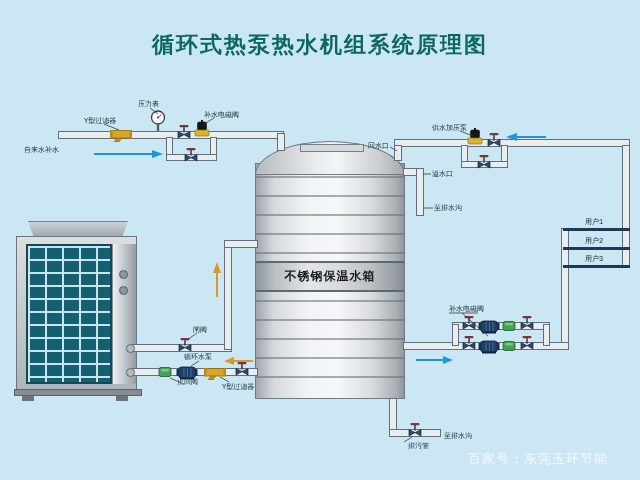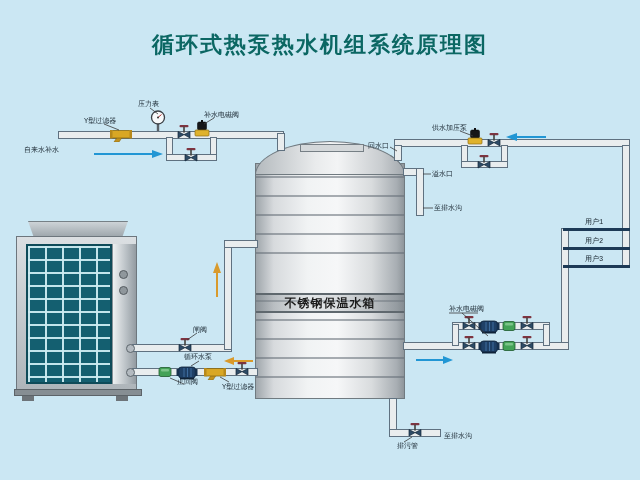--- a/index.html
+++ b/index.html
@@ -31,24 +31,24 @@
   .hp-foot{position:absolute;width:12px;height:5px;background:#6d7479;}
   .flange{position:absolute;width:9px;height:9px;border-radius:50%;background:#b3bac0;border:1px solid #5d666c;box-sizing:border-box;}
   
   .tank-body{position:absolute;left:255px;top:163px;width:150px;height:236px;
       background:linear-gradient(90deg,#9fa6ab 0%,#d7dadd 12%,#f1f3f4 35%,#f6f7f8 55%,#d9dcde 78%,#a8aeb3 95%,#8f969b 100%);
       border:1px solid #707a80;box-sizing:border-box;}
   .tank-dome{position:absolute;left:255px;top:141px;width:150px;height:34px;
       background:linear-gradient(90deg,#b4babe,#e9ebec 40%,#f3f4f5 55%,#c8cccf 85%,#a2a8ad);
       border:1px solid #707a80;box-sizing:border-box;border-radius:50% 50% 0 0/100% 100% 0 0;}
   .tank-man{position:absolute;left:300px;top:144px;width:64px;height:8px;background:#d4d8da;border:1px solid #767f85;box-sizing:border-box;}
-  .tank-band{position:absolute;left:256px;top:261px;width:148px;height:20px;
+  .tank-band{position:absolute;left:256px;top:261px;width:148px;height:31px;
       background:linear-gradient(90deg,rgba(120,128,134,.45),rgba(200,206,210,.35) 35%,rgba(120,128,134,.45));
       border-top:2px solid #5f686e;border-bottom:2px solid #5f686e;box-sizing:border-box;
-      display:flex;align-items:center;justify-content:center;margin-top:32px;}
+      display:flex;align-items:center;justify-content:center;}
   .tank-band span{font-size:12px;font-weight:bold;color:#1a1a1a;letter-spacing:1px;}
   .wm{position:absolute;left:468px;top:450px;font-size:13px;color:rgba(255,255,255,.82);letter-spacing:1px;}
 </style>
 </head>
 <body>
 
 <div id="stage">
 
   <div class="ttl">循环式热泵热水机组系统原理图</div>
 
@@ -267,16 +267,17 @@
   <div class="lbl" style="left:432px;top:170px;">溢水口</div>
   <div class="lbl" style="left:434px;top:204px;">至排水沟</div>
   <div class="lbl" style="left:585px;top:218px;">用户1</div>
   <div class="lbl" style="left:585px;top:237px;">用户2</div>
   <div class="lbl" style="left:585px;top:255px;">用户3</div>
   <div class="lbl" style="left:449px;top:305px;">补水电磁阀</div>
   <div class="lbl" style="left:193px;top:326px;">闸阀</div>
   <div class="lbl" style="left:184px;top:353px;">循环水泵</div>
   <div class="lbl" style="left:177px;top:378px;">止回阀</div>
   <div class="lbl" style="left:222px;top:383px;">Y型过滤器</div>
-  <div class="lbl" style="left:397px;top:442px;">排污管</div>
+  <div class="lbl" style="left:408px;top:442px;">排污管</div>
   <div class="lbl" style="left:444px;top:432px;">至排水沟</div>
 
+  <div class="wm">百家号：东莞玉环节能</div>
 </div>
 
 </body></html>

